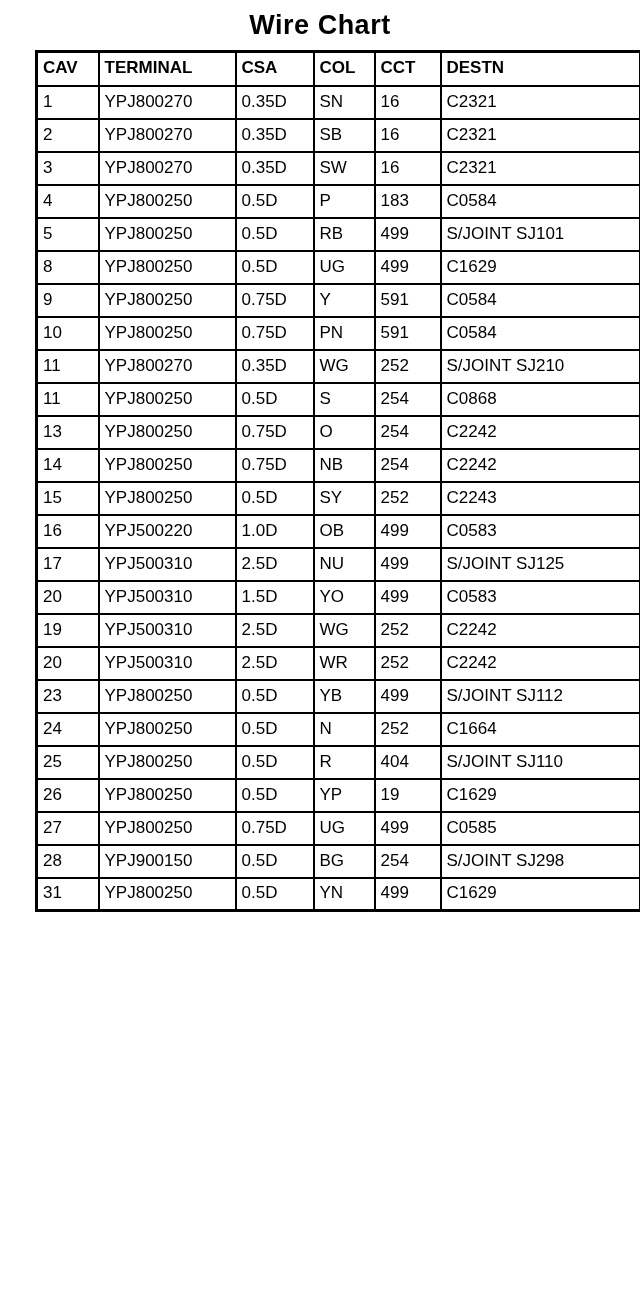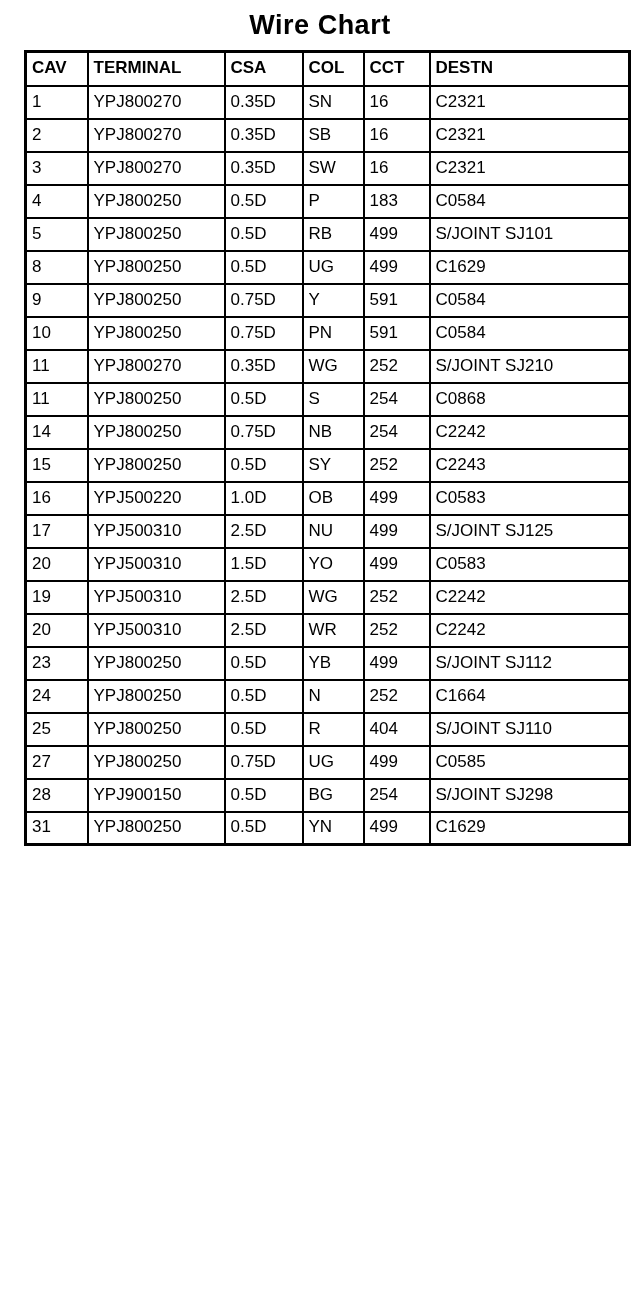--- a/index.html
+++ b/index.html
@@ -24,21 +24,21 @@
   .chart-title {
     text-align: center;
     font-size: 27px;
     font-weight: bold;
     letter-spacing: 0.5px;
     padding-top: 10px;
     padding-bottom: 9px;
     font-family: "Liberation Sans", sans-serif;
   }
   .table-wrap {
-    padding: 0 18px 0 24px;
+    padding: 0 18px 0 35px;
   }
   table.wire {
     border-collapse: collapse;
     width: 604px;
     table-layout: fixed;
     border: 3px solid #000000;
   }
   table.wire th, table.wire td {
     border: 2px solid #000000;
     font-size: 17px;
@@ -165,20 +165,28 @@
           </tr>
           <tr>
             <td>11</td>
             <td>YPJ800250</td>
             <td>0.5D</td>
             <td>S</td>
             <td>254</td>
             <td>C0868</td>
           </tr>
           <tr>
+            <td>13</td>
+            <td>YPJ800250</td>
+            <td>0.75D</td>
+            <td>O</td>
+            <td>254</td>
+            <td>C2242</td>
+          </tr>
+          <tr>
             <td>14</td>
             <td>YPJ800250</td>
             <td>0.75D</td>
             <td>NB</td>
             <td>254</td>
             <td>C2242</td>
           </tr>
           <tr>
             <td>15</td>
             <td>YPJ800250</td>
@@ -245,20 +253,28 @@
           </tr>
           <tr>
             <td>25</td>
             <td>YPJ800250</td>
             <td>0.5D</td>
             <td>R</td>
             <td>404</td>
             <td>S/JOINT SJ110</td>
           </tr>
           <tr>
+            <td>26</td>
+            <td>YPJ800250</td>
+            <td>0.5D</td>
+            <td>YP</td>
+            <td>19</td>
+            <td>C1629</td>
+          </tr>
+          <tr>
             <td>27</td>
             <td>YPJ800250</td>
             <td>0.75D</td>
             <td>UG</td>
             <td>499</td>
             <td>C0585</td>
           </tr>
           <tr>
             <td>28</td>
             <td>YPJ900150</td>

